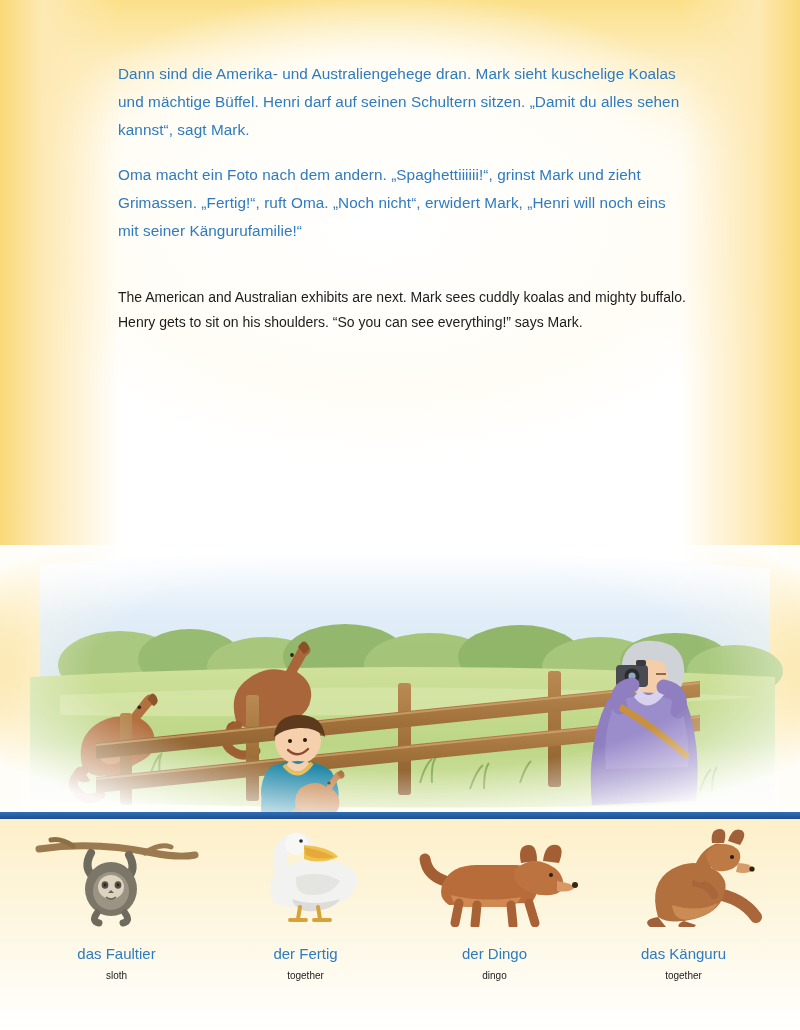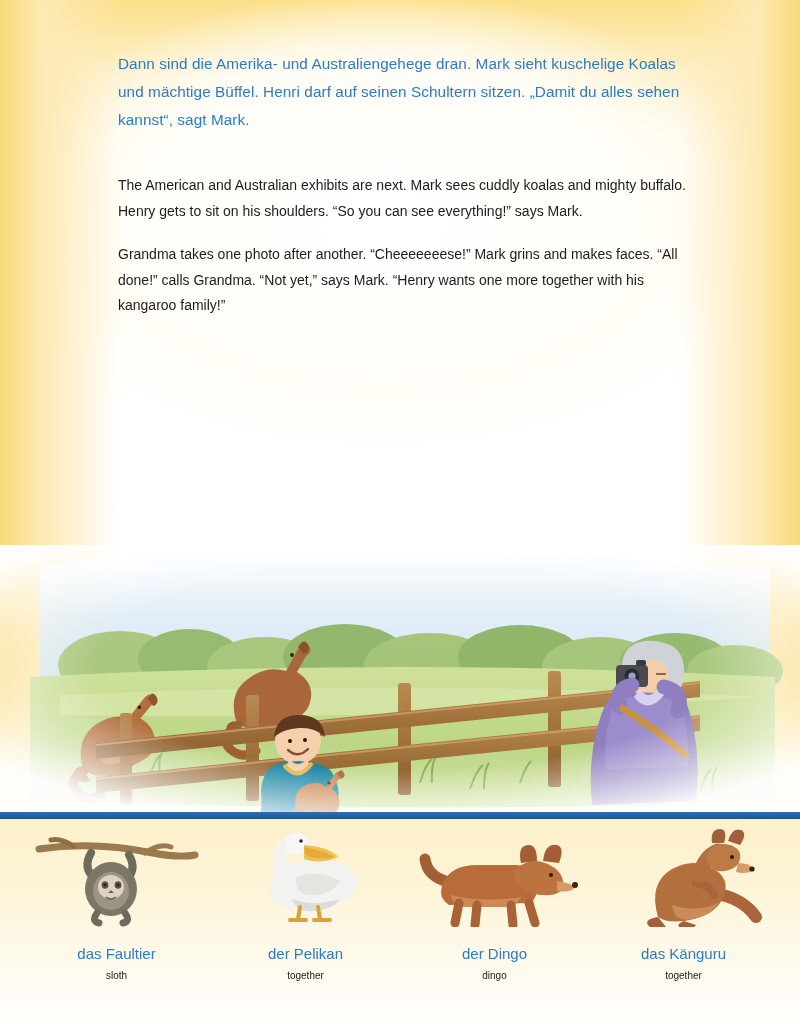--- a/index.html
+++ b/index.html
@@ -23,21 +23,21 @@
     pointer-events:none;
   }
   .page:after {
     content:""; position:absolute; right:0; top:0; bottom:0; width:120px;
     background:linear-gradient(270deg, #f9d978 0%, #fde9b4 35%, rgba(255,255,255,0) 100%);
     pointer-events:none;
   }
 
   
   .text-area {
-    position:absolute; left:118px; top:50px; width:570px;
+    position:absolute; left:118px; top:60px; width:570px;
     z-index:5;
   }
   p { margin:0 0 18px 0; }
   .de {
     color:#2e7bbf;
     font-size:15.3px;
     line-height:1.82;
     letter-spacing:.005em;
   }
   .en {
@@ -83,23 +83,23 @@
     color:#1c1c1c; font-size:10px; margin-top:8px; white-space:nowrap;
   }
 </style>
 </head>
 <body>
 
 <div class="page"></div>
 
 <div class="text-area">
   <p class="de">Dann sind die Amerika- und Australiengehege dran. Mark sieht kuschelige Koalas und mächtige Büffel. Henri darf auf seinen Schultern sitzen. „Damit du alles sehen kannst“, sagt Mark.</p>
+  <p class="de">Oma macht ein Foto nach dem andern. „Spaghettiiiiii!“, grinst Mark und zieht Grimassen. „Fertig!“, ruft Oma. „Noch nicht“, erwidert Mark, „Henri will noch eins mit seiner Kängurufamilie!“</p>
   <div class="gap"></div>
   <p class="en">The American and Australian exhibits are next. Mark sees cuddly koalas and mighty buffalo. Henry gets to sit on his shoulders. “So you can see everything!” says Mark.</p>
-  <p class="en">Grandma takes one photo after another. “Cheeeeeeese!” Mark grins and makes faces. “All done!” calls Grandma. “Not yet,” says Mark. “Henry wants one more together with his kangaroo family!”</p>
 </div>
 
 <div class="illo">
 <svg viewBox="0 0 800 270" preserveAspectRatio="none" aria-hidden="true">
   <defs>
     <linearGradient id="sky" x1="0" y1="0" x2="0" y2="1">
       <stop offset="0%" stop-color="#ffffff"></stop>
       <stop offset="45%" stop-color="#dceaf6"></stop>
       <stop offset="100%" stop-color="#cfe4f2"></stop>
     </linearGradient>
@@ -285,21 +285,21 @@
           <circle cx="74" cy="15" r="11" fill="#f7f7f5"></circle>
           <circle cx="79" cy="12" r="1.8" fill="#2b2b2b"></circle>
 
           <path d="M82,16 q26,2 34,12 q-18,8 -34,2 z" fill="#eec24c"></path>
           <path d="M82,18 q20,4 30,10 q-16,4 -28,-2 z" fill="#e8a93c"></path>
 
           <path d="M78,78 l-2,12 M96,78 l2,12" stroke="#d8a23a" stroke-width="4" stroke-linecap="round"></path>
           <path d="M68,91 h16 M92,91 h16" stroke="#d8a23a" stroke-width="4" stroke-linecap="round"></path>
         </svg>
       </div>
-      <div class="v-de">der Pelikan</div>
+      <div class="v-de">der Fertig</div>
       <div class="v-en">together</div>
     </div>
 
     <div class="vocab-item">
       <div class="vocab-pic">
         <svg width="168" height="98" viewBox="0 0 168 98" aria-hidden="true">
 
           <path d="M34,52 q-18,-6 -20,-22" stroke="#a35f33" stroke-width="11" fill="none" stroke-linecap="round"></path>
 
           <path d="M32,54 q8,-18 34,-18 l40,0 q18,2 20,16 q2,14 -6,22 l-82,2 q-12,-8 -6,-22 z" fill="#b86c39"></path>

